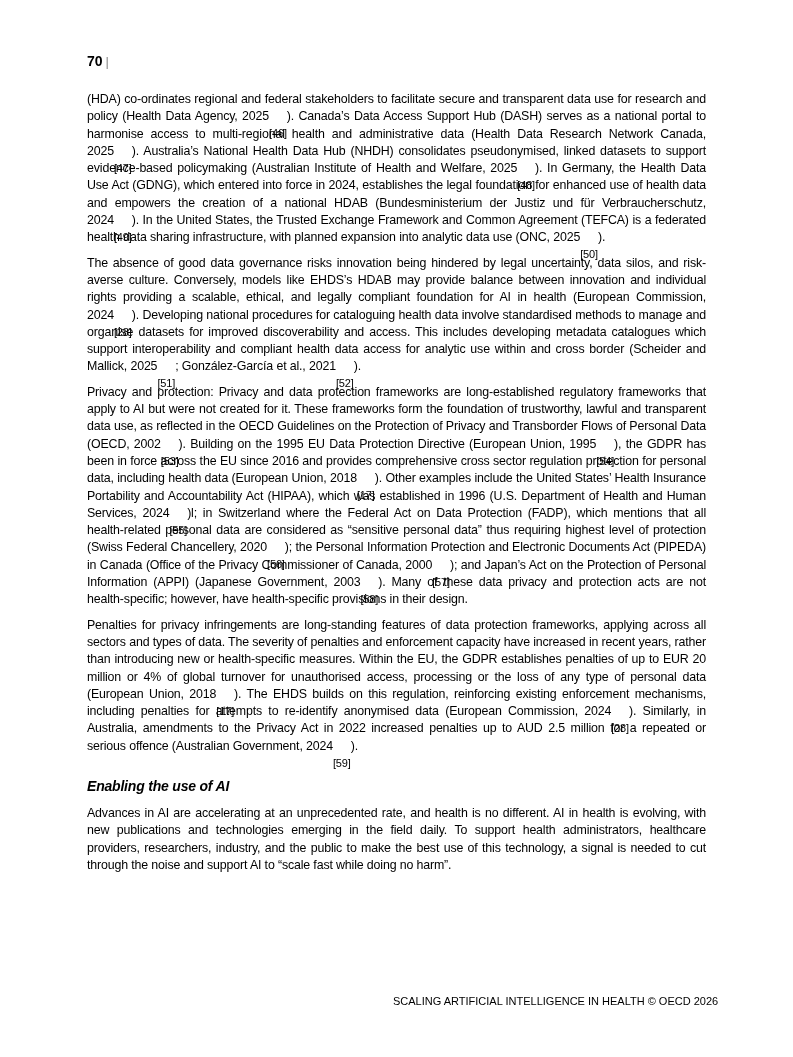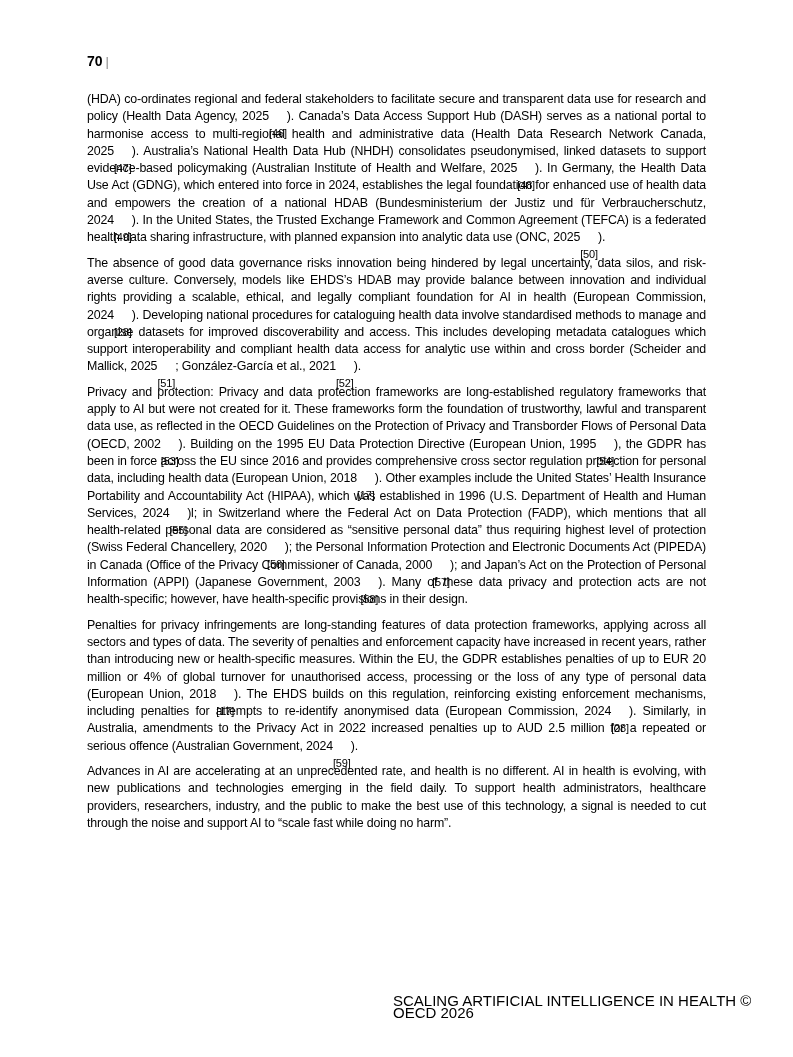--- a/index.html
+++ b/index.html
@@ -19,31 +19,32 @@
     }
     .content p { margin: 0 0 8px 0; }
     .content b { font-weight: normal; }
     .ref { font-size: 11px; vertical-align: baseline; position: relative; top: 17px; }
     h3.section {
       font-size: 14px; font-style: italic; font-weight: bold;
       margin: 22px 0 10px 0; line-height: 18px; letter-spacing: -0.2px;
     }
     .footer {
       position: absolute; left: 393px; top: 995px;
-      font-size: 15px; line-height: 12px; letter-spacing: 0px;
+      font-size: 11px; line-height: 12px; letter-spacing: 0px;
     }
   </style>
 </head>
 <body>
 
 <div class="page-header">
   <span>70</span><span class="sep">|</span>
 </div>
 
 <div class="content">
   <p>(HDA) co-ordinates regional and federal stakeholders to facilitate secure and transparent data use for research and policy (Health Data Agency, 2025<span class="ref">[46]</span>). <b>Canada’s</b> Data Access Support Hub (DASH) serves as a national portal to harmonise access to multi-regional health and administrative data (Health Data Research Network Canada, 2025<span class="ref">[47]</span>). <b>Australia’s</b> National Health Data Hub (NHDH) consolidates pseudonymised, linked datasets to support evidence-based policymaking (Australian Institute of Health and Welfare, 2025<span class="ref">[48]</span>). In <b>Germany</b>, the Health Data Use Act (GDNG), which entered into force in 2024, establishes the legal foundation for enhanced use of health data and empowers the creation of a national HDAB (Bundesministerium der Justiz und für Verbraucherschutz, 2024<span class="ref">[49]</span>). In the <b>United States</b>, the Trusted Exchange Framework and Common Agreement (TEFCA) is a federated health data sharing infrastructure, with planned expansion into analytic data use (ONC, 2025<span class="ref">[50]</span>).</p>
   <p>The absence of good data governance risks innovation being hindered by legal uncertainty, data silos, and risk-averse culture. Conversely, models like EHDS’s HDAB may provide balance between innovation and individual rights providing a scalable, ethical, and legally compliant foundation for AI in health (European Commission, 2024<span class="ref">[28]</span>). Developing national procedures for cataloguing health data involve standardised methods to manage and organise datasets for improved discoverability and access. This includes developing metadata catalogues which support interoperability and compliant health data access for analytic use within and cross border (Scheider and Mallick, 2025<span class="ref">[51]</span>; González-García et al., 2021<span class="ref">[52]</span>).</p>
   <p><b>Privacy and protection:</b> Privacy and data protection frameworks are long-established regulatory frameworks that apply to AI but were not created for it. These frameworks form the foundation of trustworthy, lawful and transparent data use, as reflected in the OECD Guidelines on the Protection of Privacy and Transborder Flows of Personal Data (OECD, 2002<span class="ref">[53]</span>). Building on the 1995 EU Data Protection Directive (European Union, 1995<span class="ref">[54]</span>), the GDPR has been in force across the <b>EU</b> since 2016 and provides comprehensive cross sector regulation protection for personal data, including health data (European Union, 2018<span class="ref">[17]</span>). Other examples include the <b>United States’</b> Health Insurance Portability and Accountability Act (HIPAA), which was established in 1996 (U.S. Department of Health and Human Services, 2024<span class="ref">[55]</span>)l; in <b>Switzerland</b> where the Federal Act on Data Protection (FADP), which mentions that all health-related personal data are considered as “sensitive personal data” thus requiring highest level of protection (Swiss Federal Chancellery, 2020<span class="ref">[56]</span>); the Personal Information Protection and Electronic Documents Act (PIPEDA) in <b>Canada</b> (Office of the Privacy Commissioner of Canada, 2000<span class="ref">[57]</span>); and <b>Japan</b>’s Act on the Protection of Personal Information (APPI) (Japanese Government, 2003<span class="ref">[58]</span>). Many of these data privacy and protection acts are not health-specific; however, have health-specific provisions in their design.</p>
   <p>Penalties for privacy infringements are long-standing features of data protection frameworks, applying across all sectors and types of data. The severity of penalties and enforcement capacity have increased in recent years, rather than introducing new or health-specific measures. Within the <b>EU</b>, the GDPR establishes penalties of up to EUR 20 million or 4% of global turnover for unauthorised access, processing or the loss of any type of personal data (European Union, 2018<span class="ref">[17]</span>). The EHDS builds on this regulation, reinforcing existing enforcement mechanisms, including penalties for attempts to re-identify anonymised data (European Commission, 2024<span class="ref">[28]</span>). Similarly, in <b>Australia</b>, amendments to the Privacy Act in 2022 increased penalties up to AUD 2.5 million for a repeated or serious offence (Australian Government, 2024<span class="ref">[59]</span>).</p>
+  <h3 class="section">Enabling the use of AI</h3>
   <p>Advances in AI are accelerating at an unprecedented rate, and health is no different. AI in health is evolving, with new publications and technologies emerging in the field daily. To support health administrators, healthcare providers, researchers, industry, and the public to make the best use of this technology, a signal is needed to cut through the noise and support AI to “scale fast while doing no harm”.</p>
 </div>
 
 <div class="footer">SCALING ARTIFICIAL INTELLIGENCE IN HEALTH © OECD 2026</div>
 
 </body></html>

